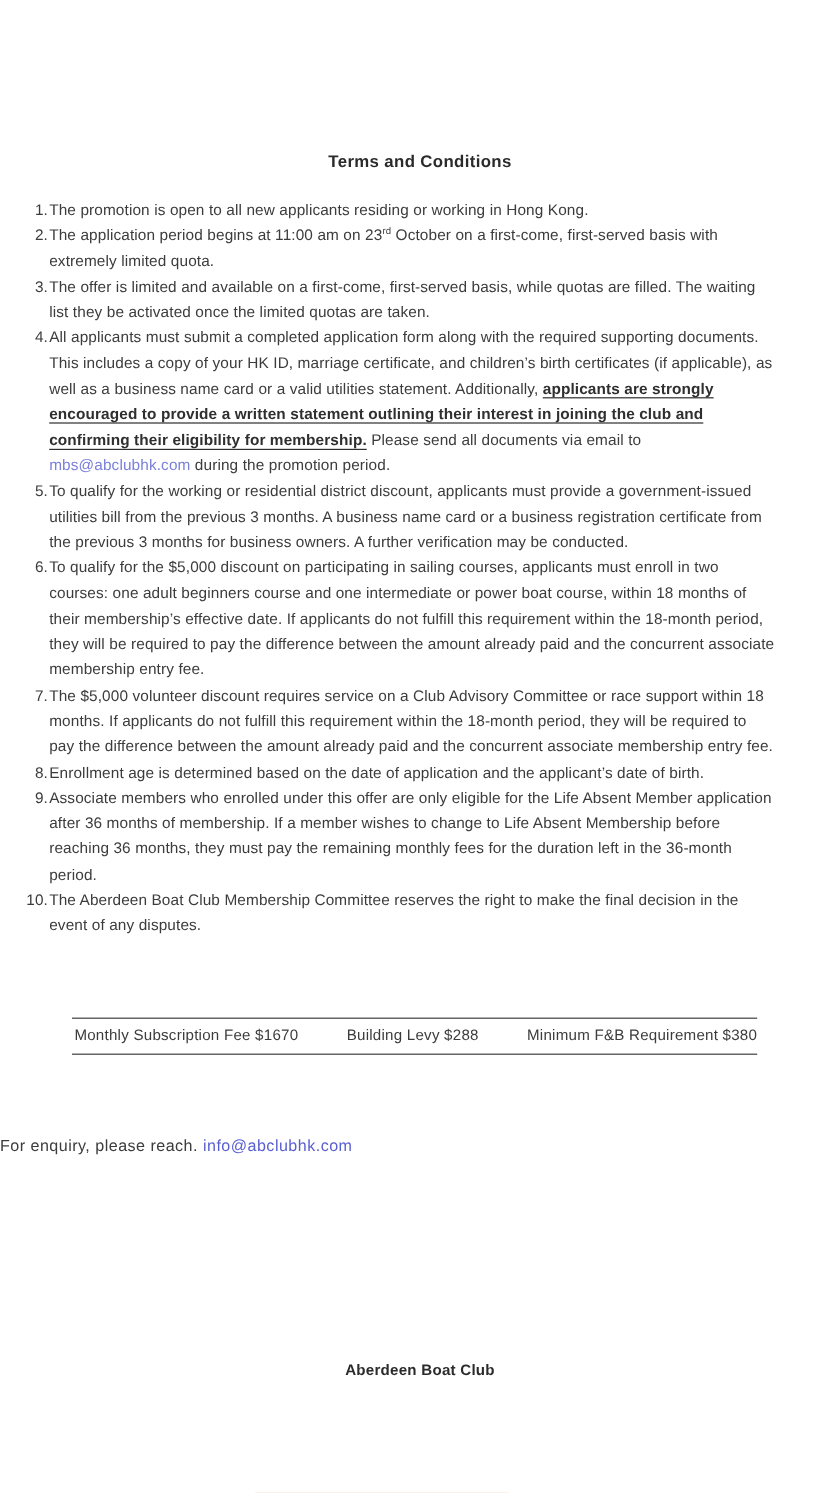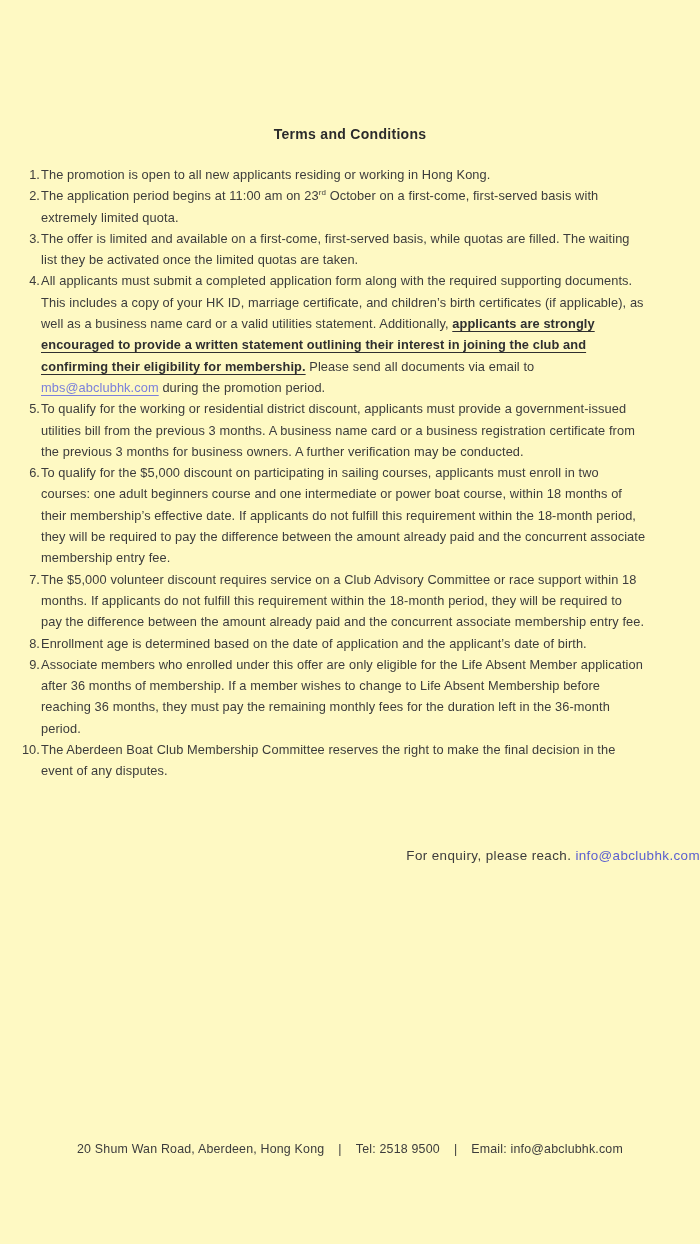--- a/index.html
+++ b/index.html
@@ -7,21 +7,21 @@
     width: 700px;
     background: #f6d8c2;
     font-family: "Liberation Sans", sans-serif;
     color: #3c3c3c;
     -webkit-font-smoothing: antialiased;
   }
   .page {
     position: relative;
     width: 700px;
     height: 1244px;
-    background: #fef9c3;
+    background: #ffffff;
     overflow: hidden;
   }
   .heading {
     margin: 0;
     padding-top: 126px;
     text-align: center;
     font-size: 14px;
     font-weight: 700;
     letter-spacing: 0.3px;
     color: #2b2b2b;
@@ -36,21 +36,20 @@
   ol.terms li { padding-left: 1px; }
   ol.terms li::marker { content: counter(list-item) "."; }
   .emph {
     font-weight: 700;
     text-decoration: underline;
     text-underline-offset: 3px;
     color: #2f2f2f;
   }
   a.link-underlined {
     color: #7b80db;
-    text-decoration: underline;
     text-underline-offset: 3px;
     cursor: pointer;
   }
   a.link-plain {
     color: #5a5fd0;
     text-decoration: none;
     cursor: pointer;
   }
   sup.ordinal { font-size: 8px; line-height: 0; }
   .fees { margin-top: 66px; }
@@ -74,22 +73,22 @@
   .fees-row .cell { white-space: nowrap; }
   .fees-row .cell.left { padding-left: 2px; }
   .fees-note {
     margin-top: 7px;
     text-align: center;
     font-size: 9.6px;
     letter-spacing: 0.2px;
     color: #4a4a4a;
   }
   .enquiry {
-    margin-top: 46px;
-    text-align: right;
+    margin-top: 68px;
+    text-align: left;
     font-size: 13.4px;
     letter-spacing: 0.4px;
     color: #3c3c3c;
   }
   .footer {
     position: absolute;
     left: 0;
     right: 0;
     top: 1135px;
     text-align: center;
@@ -122,25 +121,28 @@
     <li><span>All applicants must submit a completed application form along with the required supporting documents. This includes a copy of your HK ID, marriage certificate, and children’s birth certificates (if applicable), as well as a business name card or a valid utilities statement. Additionally, </span><span class="emph">applicants are strongly encouraged to provide a written statement outlining their interest in joining the club and confirming their eligibility for membership.</span><span> Please send all documents via email to </span><a class="link-underlined">mbs@abclubhk.com</a><span> during the promotion period.</span></li>
     <li><span>To qualify for the working or residential district discount, applicants must provide a government-issued utilities bill from the previous 3 months. A business name card or a business registration certificate from the previous 3 months for business owners. A further verification may be conducted.</span></li>
     <li><span>To qualify for the $5,000 discount on participating in sailing courses, applicants must enroll in two courses: one adult beginners course and one intermediate or power boat course, within 18 months of their membership’s effective date. If applicants do not fulfill this requirement within the 18-month period, they will be required to pay the difference between the amount already paid and the concurrent associate membership entry fee.</span></li>
     <li><span>The $5,000 volunteer discount requires service on a Club Advisory Committee or race support within 18 months. If applicants do not fulfill this requirement within the 18-month period, they will be required to pay the difference between the amount already paid and the concurrent associate membership entry fee.</span></li>
     <li><span>Enrollment age is determined based on the date of application and the applicant’s date of birth.</span></li>
     <li><span>Associate members who enrolled under this offer are only eligible for the Life Absent Member application after 36 months of membership. If a member wishes to change to Life Absent Membership before reaching 36 months, they must pay the remaining monthly fees for the duration left in the 36-month period.</span></li>
     <li><span>The Aberdeen Boat Club Membership Committee reserves the right to make the final decision in the event of any disputes.</span></li>
   </ol>
 
   <div class="fees">
+    <div class="fees-row">
+      <span class="cell left">Monthly Subscription Fee $1670</span>
+      <span class="cell center">Building Levy $288</span>
+      <span class="cell right">Minimum F&amp;B Requirement $380</span>
+    </div>
   </div>
 
   <div class="enquiry">
     <span>For enquiry, please reach. </span><a class="link-plain">info@abclubhk.com</a>
   </div>
 
   <div class="footer">
-    <div class="address-line">
-      <span>20 Shum Wan Road, Aberdeen, Hong Kong</span><span class="sep">|</span><span>Tel: 2518 9500</span><span class="sep">|</span><span>Email: info@abclubhk.com</span>
-    </div>
+    <div class="club-name">Aberdeen Boat Club</div>
   </div>
 
 </div>
 
 </body></html>

